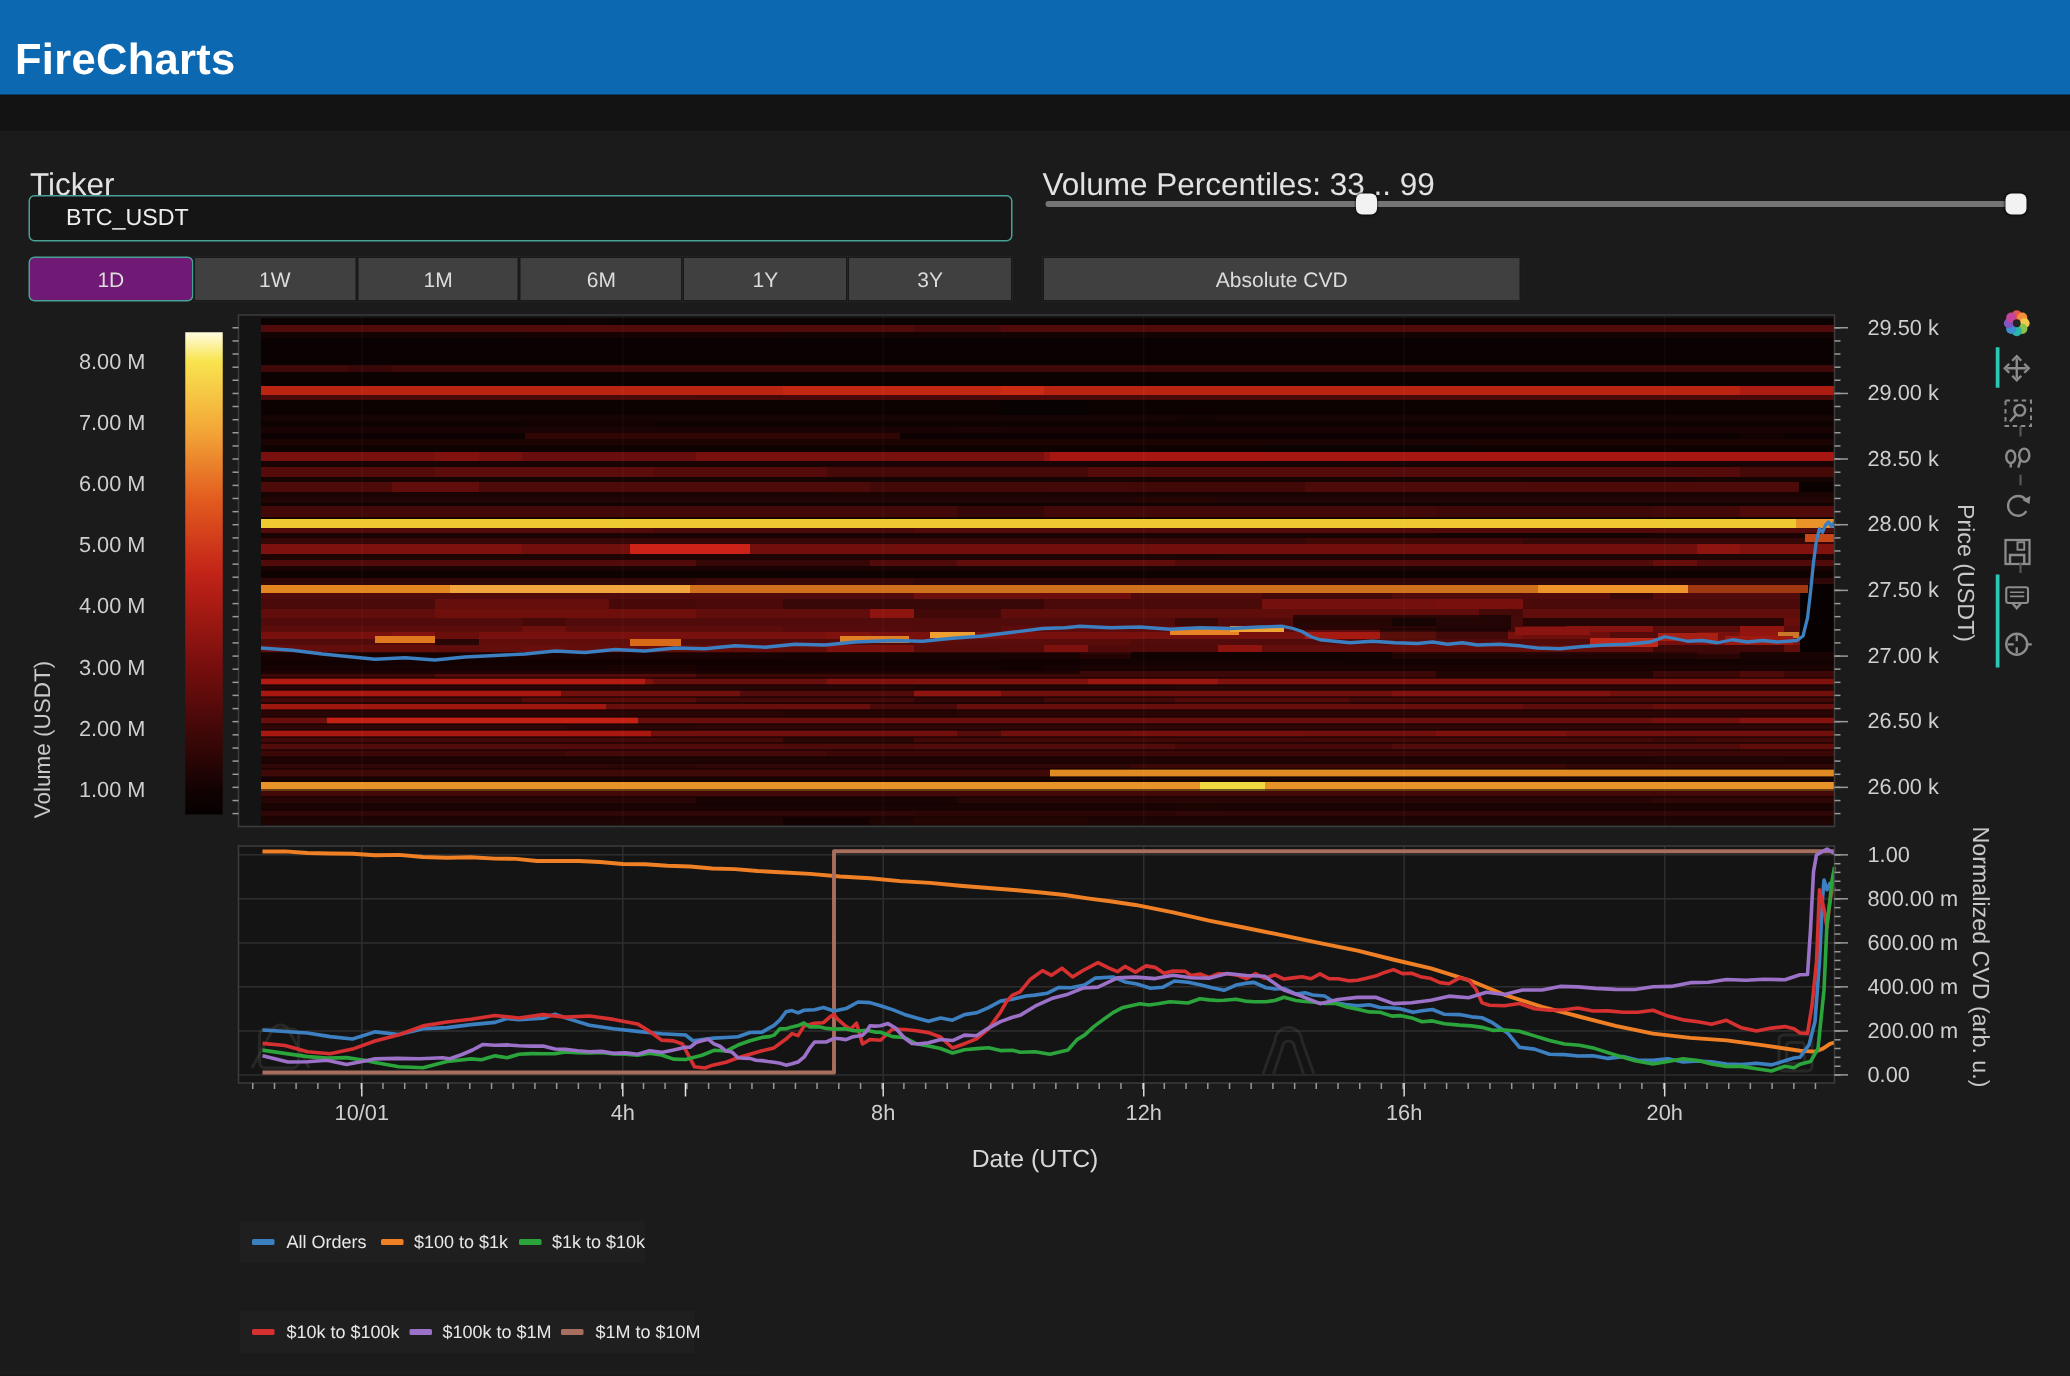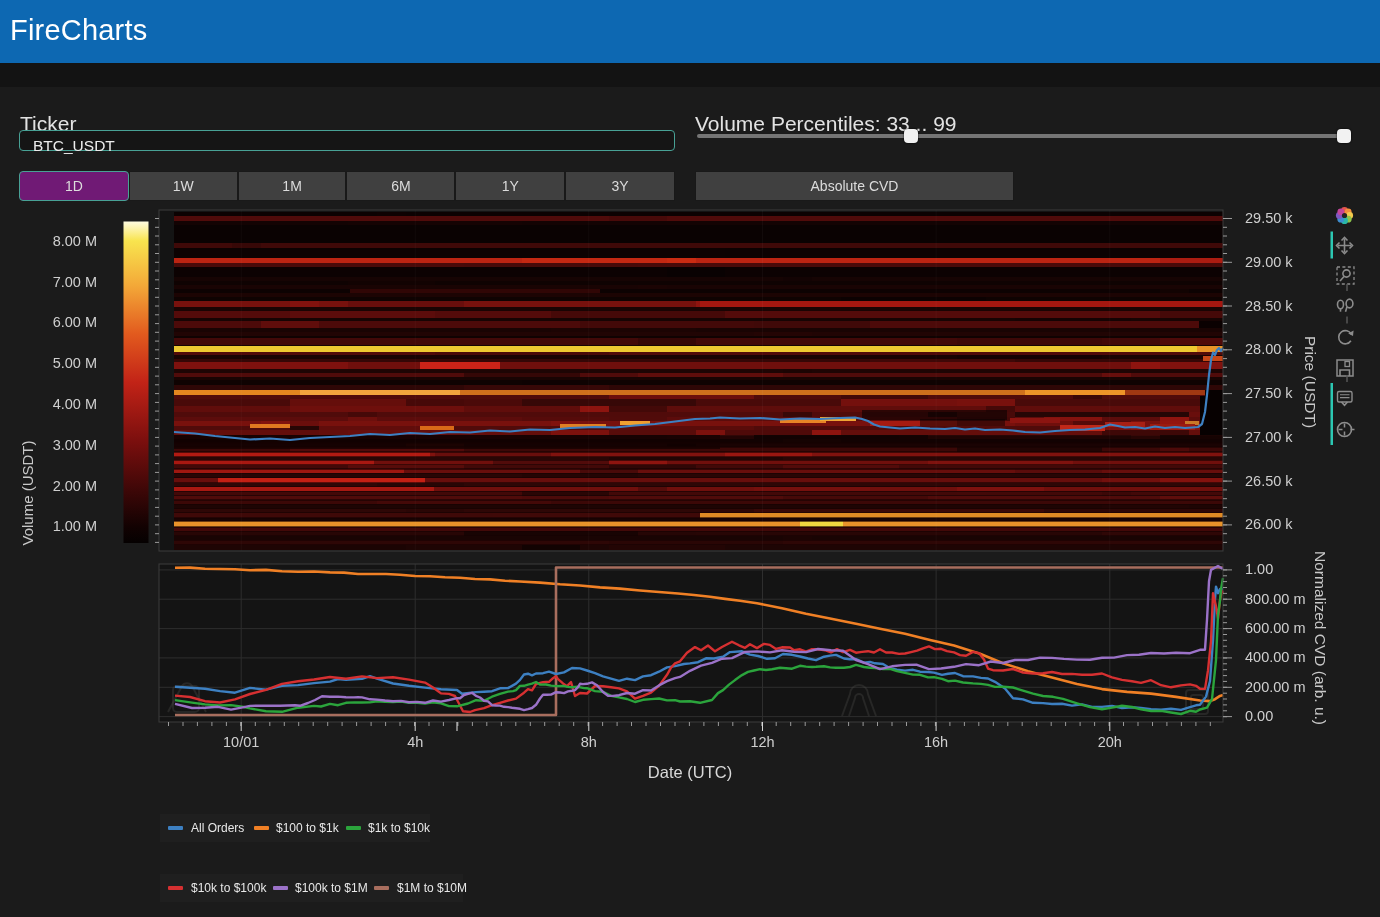--- a/index.html
+++ b/index.html
@@ -1,20 +1,20 @@
 <!DOCTYPE html>
 <html><head><meta charset="utf-8"><title>FireCharts</title>
 <style>
 *{margin:0;padding:0;box-sizing:border-box}
 body{width:1380px;height:917px;background:#131313;font-family:"Liberation Sans",sans-serif;overflow:hidden}
 .hdr{position:absolute;left:0;top:0;width:1380px;height:63px;background:#0d68b2;color:#fff}
-.hdr span{position:absolute;left:10px;top:14px;font-size:29px;font-weight:400;letter-spacing:0.2px}
+.hdr span{position:absolute;left:10px;top:24px;font-size:29px;font-weight:700;letter-spacing:0.2px}
 .content{position:absolute;left:0;top:87px;width:1380px;height:830px;background:#1b1b1b}
 .lbl{position:absolute;font-size:21px;color:#e2e2e2}
-.inp{position:absolute;left:19px;top:43px;width:656px;height:21px;background:#151515;border:1px solid #48a195;border-radius:4px;color:#ededed;font-size:15.5px;line-height:29px;padding-left:13px}
+.inp{position:absolute;left:19px;top:43px;width:656px;height:31px;background:#151515;border:1px solid #48a195;border-radius:4px;color:#ededed;font-size:15.5px;line-height:29px;padding-left:24px}
 .btnrow{position:absolute;top:84px;height:30px;display:flex}
 .btn{height:30px;background:#404040;color:#dcdcdc;font-size:14px;display:flex;align-items:center;justify-content:center;border:1px solid #191919}
 .btn.sel{background:#701a75;border:1px solid #48a195;border-radius:4px}
 .track{position:absolute;top:46.5px;height:4px;border-radius:2px}
 .handle{position:absolute;top:41.5px;width:14px;height:14px;background:#f2f2f2;border-radius:4px;box-shadow:0 0 2px #000}
 .legend-box{position:absolute;background:#1f1f1f}
 .leg-item{position:absolute;font-size:12px;color:#e8e8e8;white-space:nowrap}
 .leg-sw{position:absolute;width:15px;height:4px;border-radius:1px}
 </style></head>
 <body>

